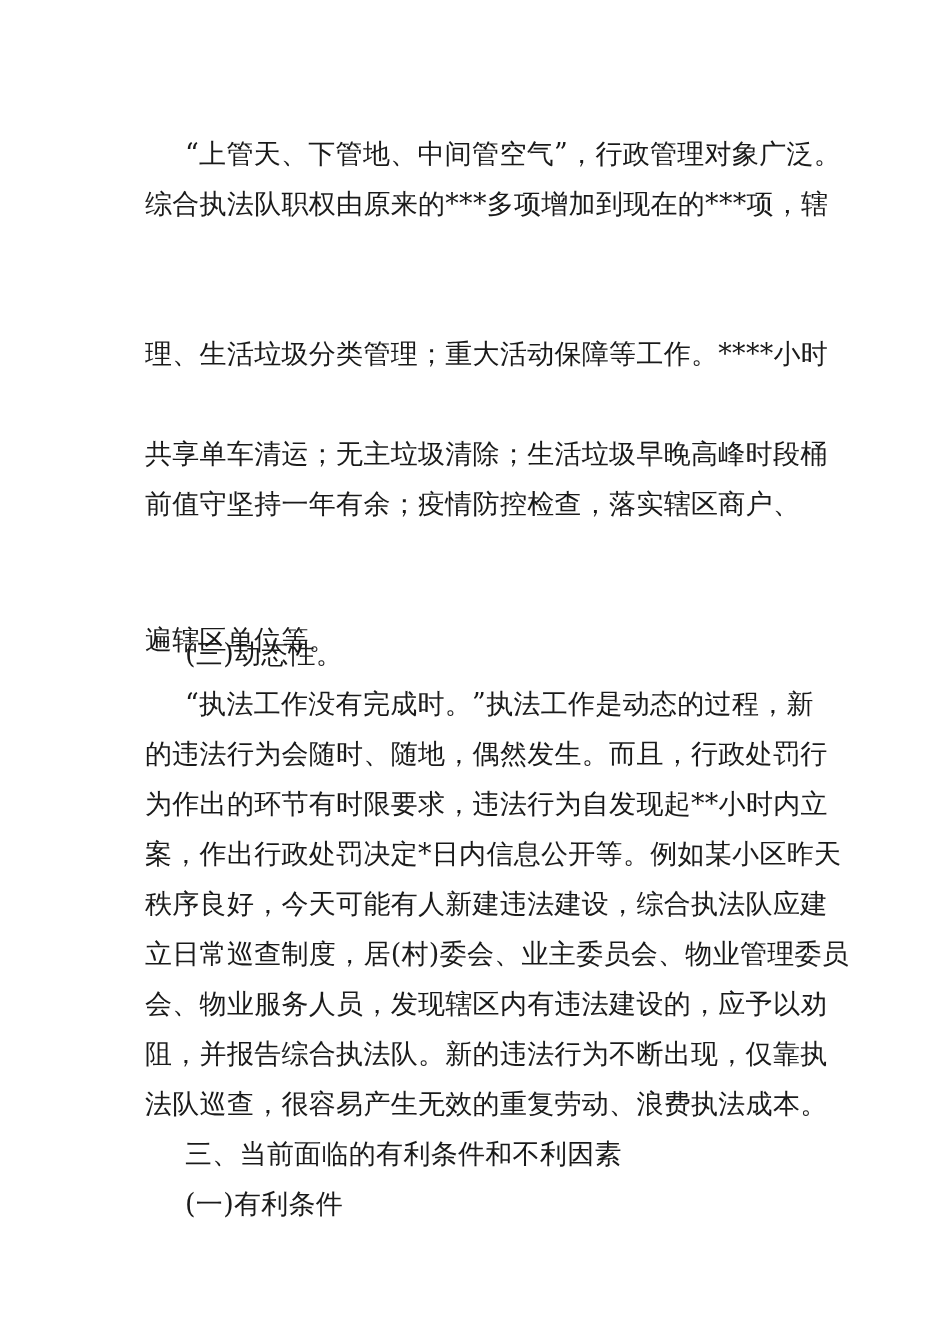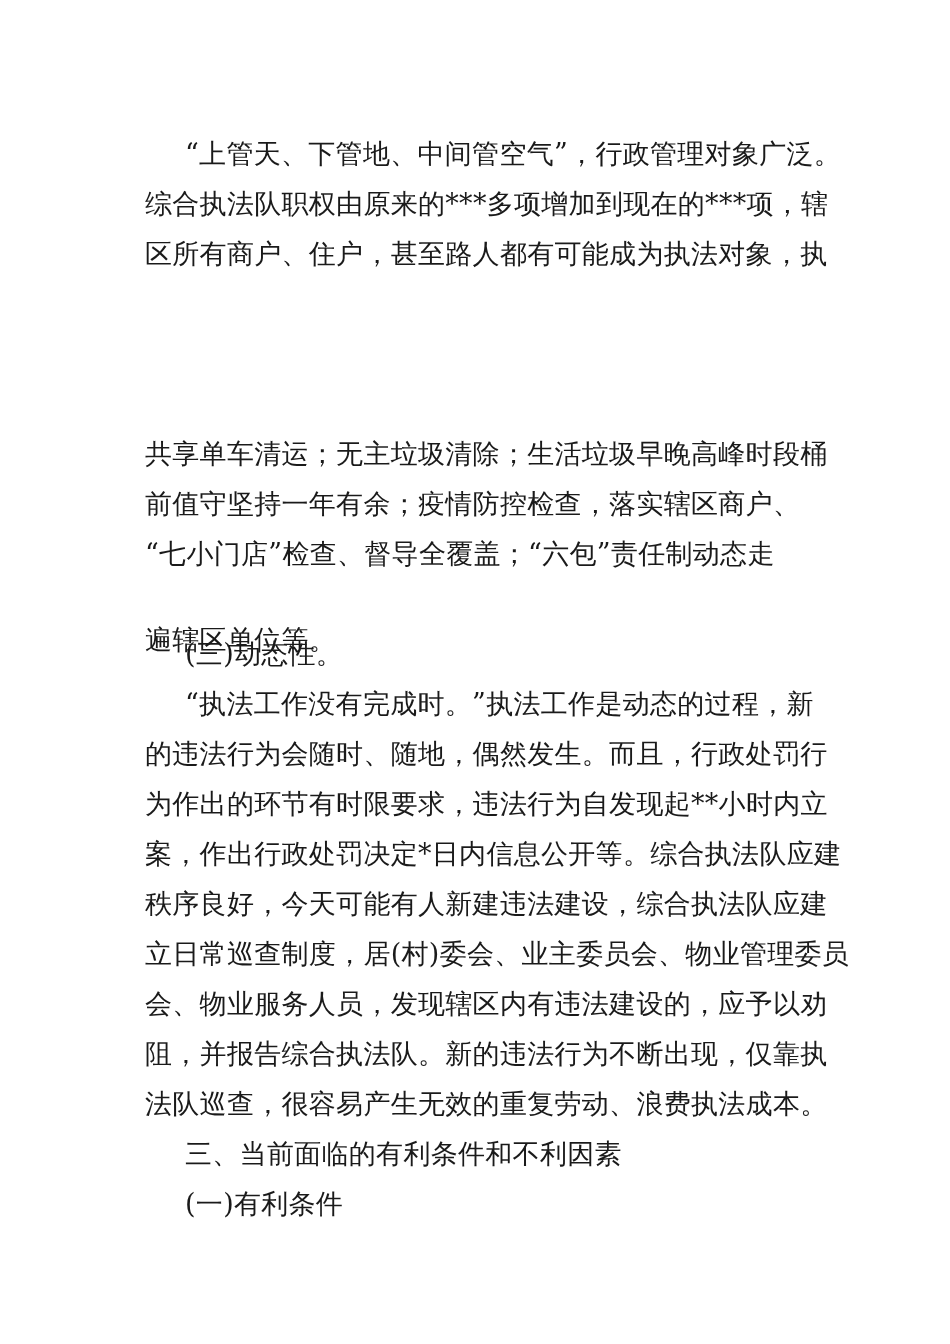--- a/index.html
+++ b/index.html
@@ -18,30 +18,29 @@
     letter-spacing: 0.3px;
   }
   .indent { left: 185px; }
 </style>
 </head>
 <body>
 
 <div class="page">
   <div class="line indent" style="top:138px">“上管天、下管地、中间管空气”，行政管理对象广泛。</div>
   <div class="line" style="top:188px">综合执法队职权由原来的***多项增加到现在的***项，辖</div>
-  <div class="line" style="top:238px">区所有商户、住户，甚至路人都有可能成为执法对象，执</div>
+  <div class="line" style="top:338px">理、生活垃圾分类管理；重大活动保障等工作。****小时</div>
   <div class="line" style="top:438px">共享单车清运；无主垃圾清除；生活垃圾早晚高峰时段桶</div>
   <div class="line" style="top:488px">前值守坚持一年有余；疫情防控检查，落实辖区商户、</div>
-  <div class="line" style="top:538px">“七小门店”检查、督导全覆盖；“六包”责任制动态走</div>
   <div class="line" style="top:624px">遍辖区单位等。</div>
   <div class="line indent" style="top:638px">(三)动态性。</div>
   <div class="line indent" style="top:688px">“执法工作没有完成时。”执法工作是动态的过程，新</div>
   <div class="line" style="top:738px">的违法行为会随时、随地，偶然发生。而且，行政处罚行</div>
   <div class="line" style="top:788px">为作出的环节有时限要求，违法行为自发现起**小时内立</div>
-  <div class="line" style="top:838px">案，作出行政处罚决定*日内信息公开等。综合执法队应建</div>
+  <div class="line" style="top:838px">案，作出行政处罚决定*日内信息公开等。例如某小区昨天</div>
   <div class="line" style="top:888px">秩序良好，今天可能有人新建违法建设，综合执法队应建</div>
   <div class="line" style="top:988px">会、物业服务人员，发现辖区内有违法建设的，应予以劝</div>
   <div class="line" style="top:938px">立日常巡查制度，居(村)委会、业主委员会、物业管理委员</div>
   <div class="line" style="top:1038px">阻，并报告综合执法队。新的违法行为不断出现，仅靠执</div>
   <div class="line" style="top:1088px">法队巡查，很容易产生无效的重复劳动、浪费执法成本。</div>
   <div class="line indent" style="top:1138px">三、当前面临的有利条件和不利因素</div>
   <div class="line indent" style="top:1188px">(一)有利条件</div>
 </div>
 
 </body></html>

